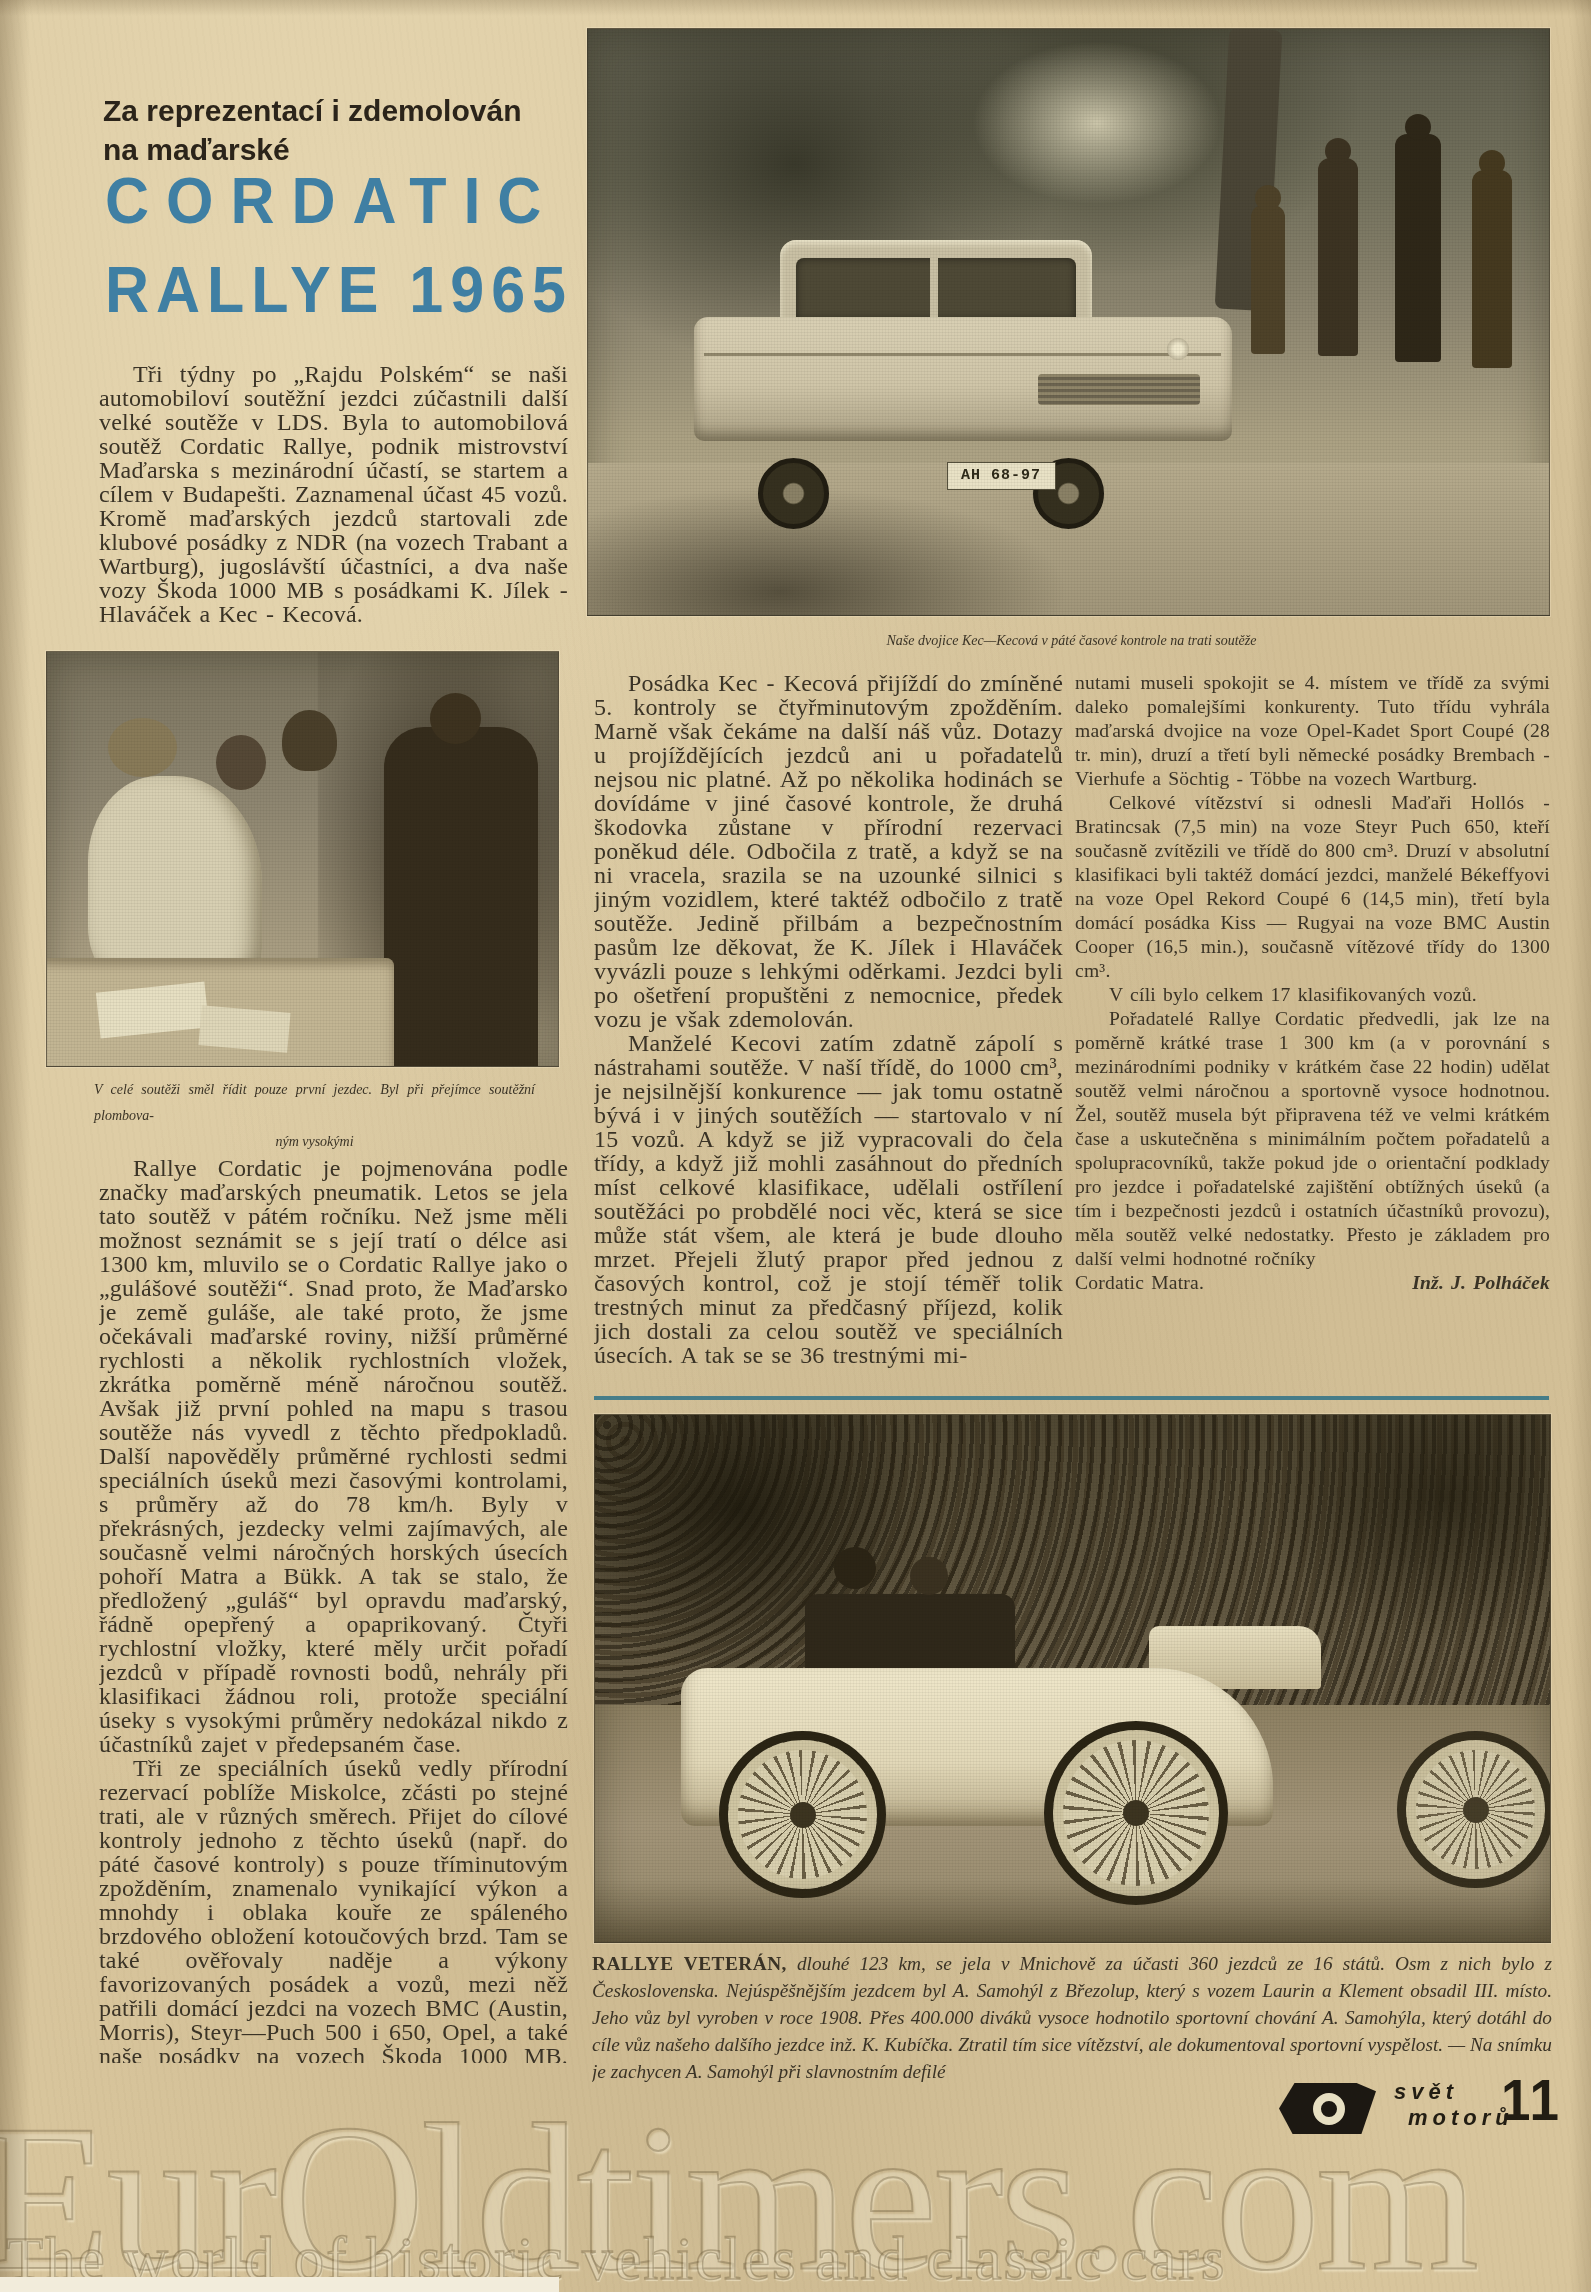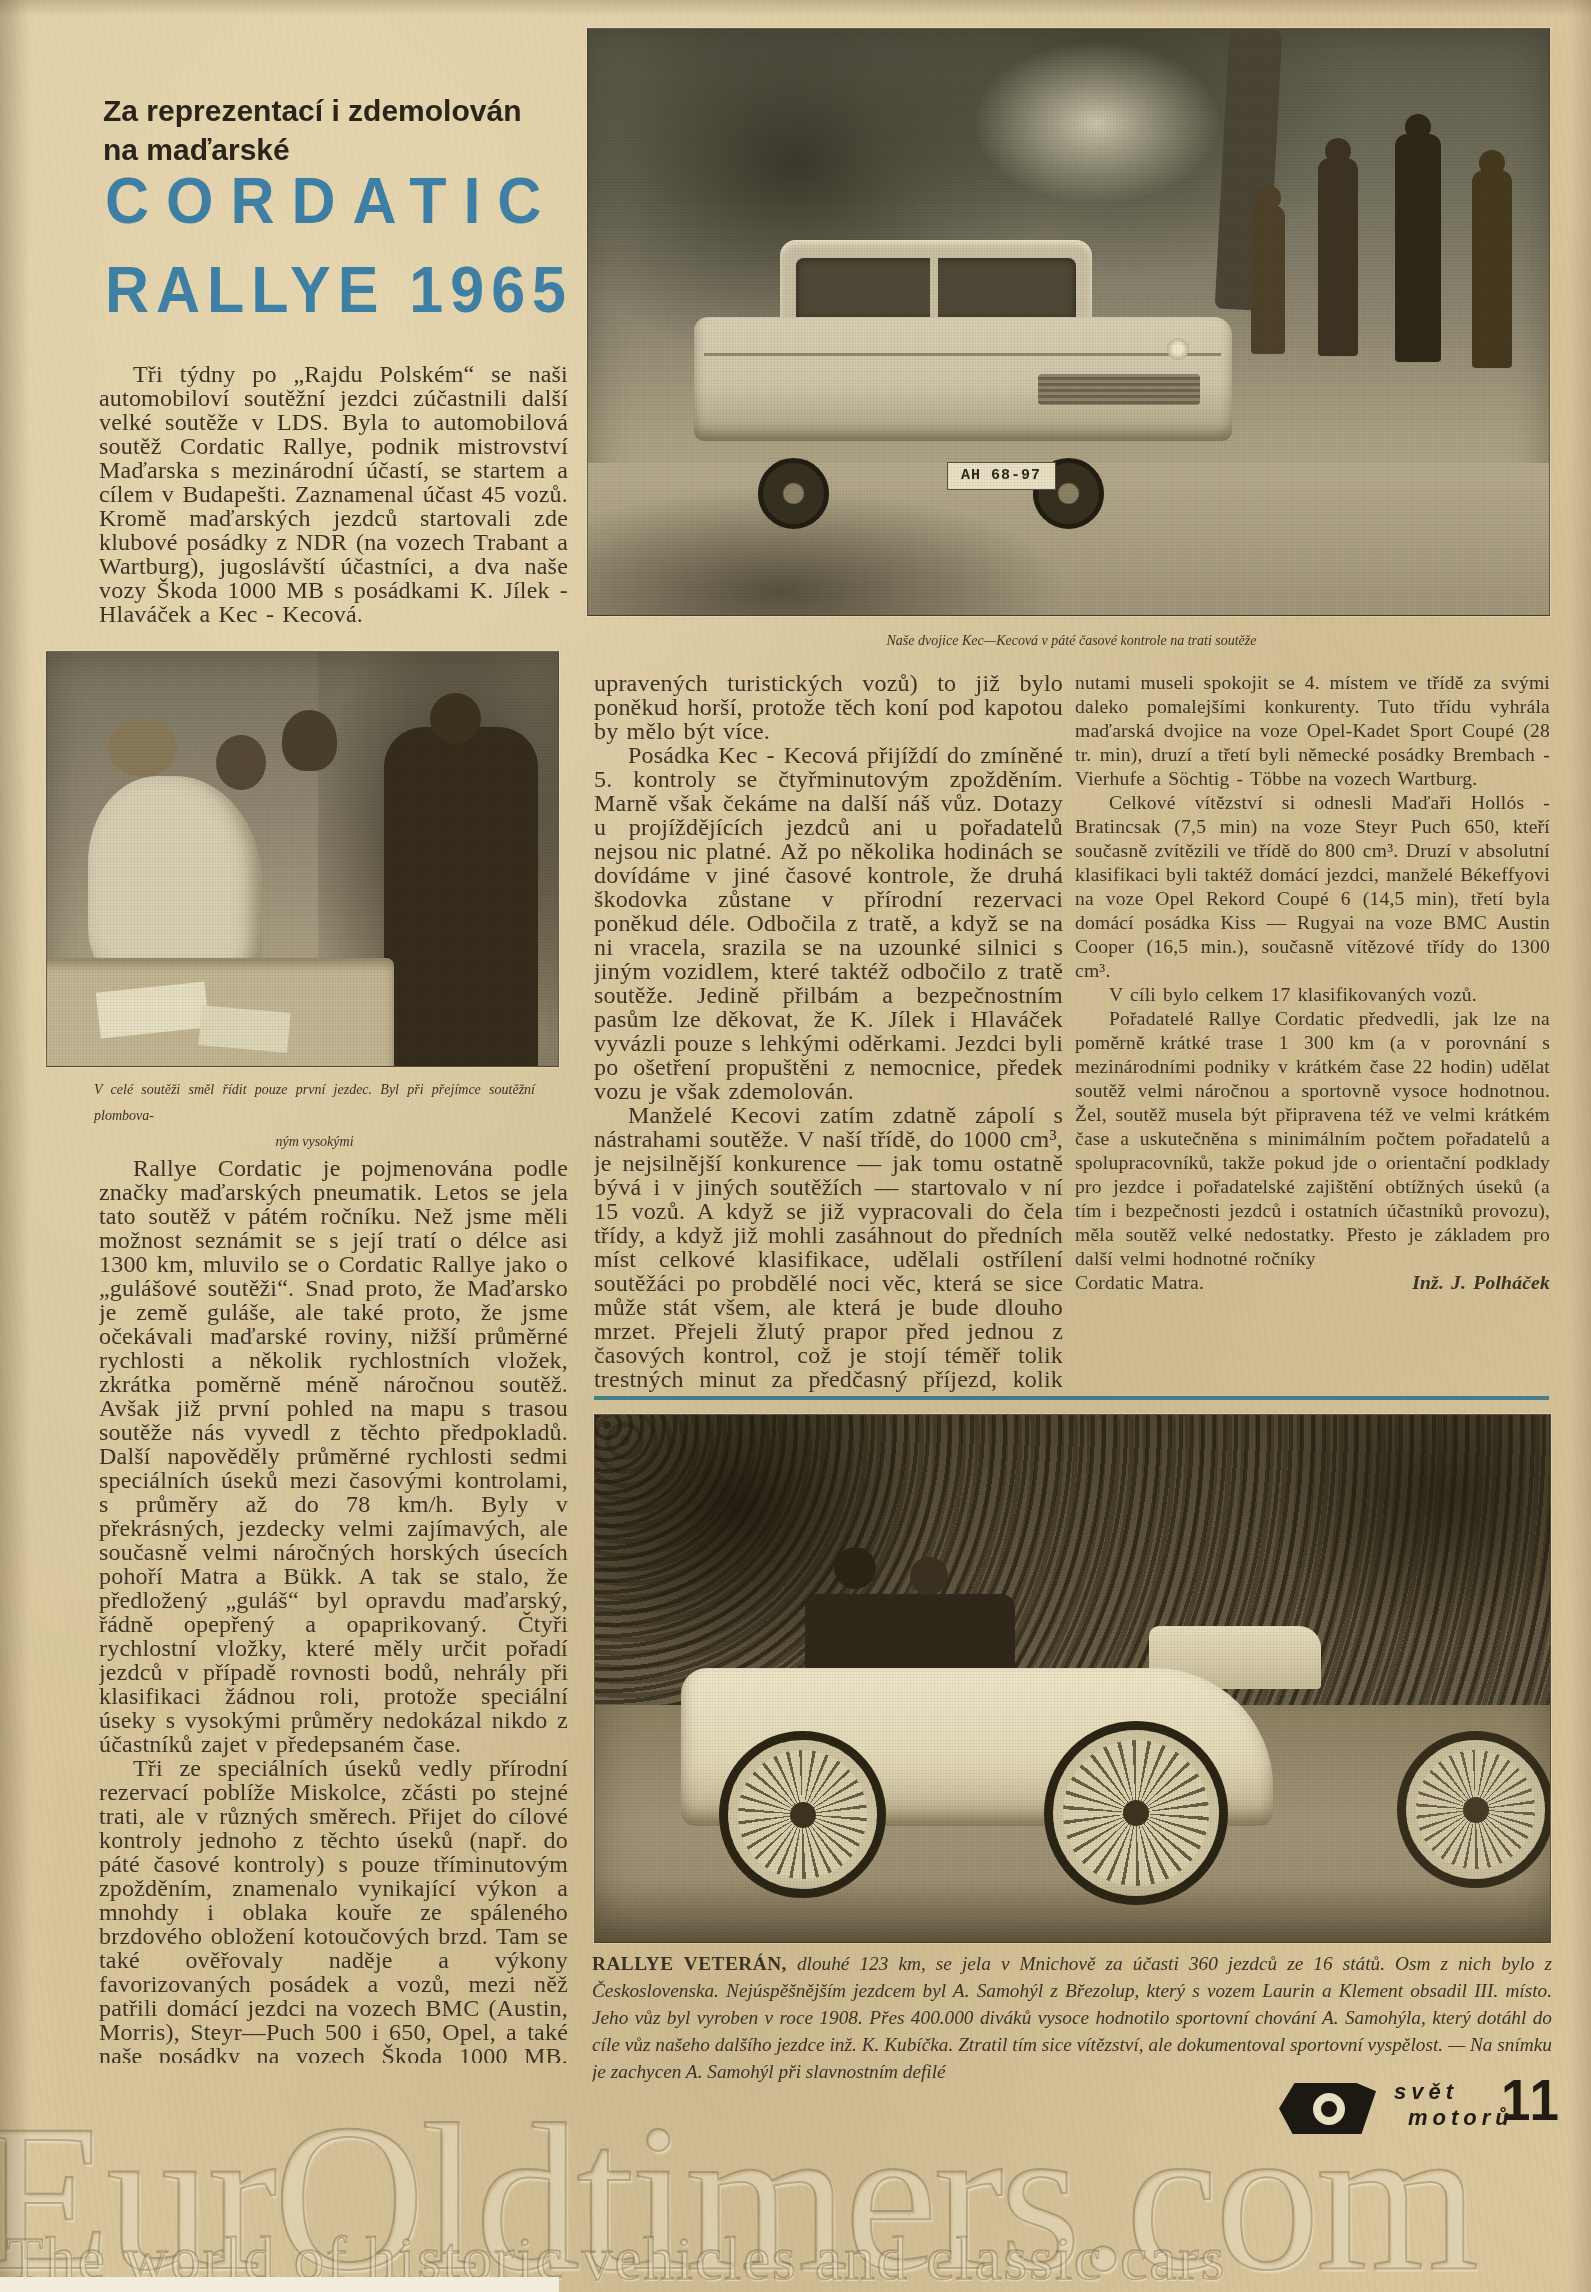--- a/index.html
+++ b/index.html
@@ -246,21 +246,20 @@
     <span>V celé soutěži směl řídit pouze první jezdec. Byl při přejímce soutěžní plombova-</span>
     <span class="last">ným vysokými</span>
   </div>
 
   <div class="bodycol col-left">
     <p>Rallye Cordatic je pojmenována podle značky maďarských pneumatik. Letos se jela tato soutěž v pátém ročníku. Než jsme měli možnost seznámit se s její tratí o délce asi 1300 km, mluvilo se o Cordatic Rallye jako o „gulášové soutěži“. Snad proto, že Maďarsko je země guláše, ale také proto, že jsme očekávali maďarské roviny, nižší průměrné rychlosti a několik rychlostních vložek, zkrátka poměrně méně náročnou soutěž. Avšak již první pohled na mapu s trasou soutěže nás vyvedl z těchto předpokladů. Další napověděly průměrné rychlosti sedmi speciálních úseků mezi časovými kontrolami, s průměry až do 78 km/h. Byly v překrásných, jezdecky velmi zajímavých, ale současně velmi náročných horských úsecích pohoří Matra a Bükk. A tak se stalo, že předložený „guláš“ byl opravdu maďarský, řádně opepřený a opaprikovaný. Čtyři rychlostní vložky, které měly určit pořadí jezdců v případě rovnosti bodů, nehrály při klasifikaci žádnou roli, protože speciální úseky s vysokými průměry nedokázal nikdo z účastníků zajet v předepsaném čase.</p>
     <p>Tři ze speciálních úseků vedly přírodní rezervací poblíže Miskolce, zčásti po stejné trati, ale v různých směrech. Přijet do cílové kontroly jednoho z těchto úseků (např. do páté časové kontroly) s pouze tříminutovým zpožděním, znamenalo vynikající výkon a mnohdy i oblaka kouře ze spáleného brzdového obložení kotoučových brzd. Tam se také ověřovaly naděje a výkony favorizovaných posádek a vozů, mezi něž patřili domácí jezdci na vozech BMC (Austin, Morris), Steyr—Puch 500 i 650, Opel, a také naše posádky na vozech Škoda 1000 MB. Start našich škodovek byl v popředí zájmu, důvody není třeba blíže uvádět. A již v průběhu první části soutěže museli tamější pozorovatelé konstatovat jejich dobré jízdní vlastnosti. S výkony motorů (vozy tam startovaly ve třídě</p>
   </div>
 
   <div class="bodycol col-mid">
-    <p class="no-indent">upravených turistických vozů) to již bylo poněkud horší, protože těch koní pod kapotou by mělo být více.</p>
     <p>Posádka Kec - Kecová přijíždí do zmíněné 5. kontroly se čtyřminutovým zpožděním. Marně však čekáme na další náš vůz. Dotazy u projíždějících jezdců ani u pořadatelů nejsou nic platné. Až po několika hodinách se dovídáme v jiné časové kontrole, že druhá škodovka zůstane v přírodní rezervaci poněkud déle. Odbočila z tratě, a když se na ni vracela, srazila se na uzounké silnici s jiným vozidlem, které taktéž odbočilo z tratě soutěže. Jedině přilbám a bezpečnostním pasům lze děkovat, že K. Jílek i Hlaváček vyvázli pouze s lehkými oděrkami. Jezdci byli po ošetření propuštěni z nemocnice, předek vozu je však zdemolován.</p>
     <p>Manželé Kecovi zatím zdatně zápolí s nástrahami soutěže. V naší třídě, do 1000 cm³, je nejsilnější konkurence — jak tomu ostatně bývá i v jiných soutěžích — startovalo v ní 15 vozů. A když se již vypracovali do čela třídy, a když již mohli zasáhnout do předních míst celkové klasifikace, udělali ostřílení soutěžáci po probdělé noci věc, která se sice může stát všem, ale která je bude dlouho mrzet. Přejeli žlutý prapor před jednou z časových kontrol, což je stojí téměř tolik trestných minut za předčasný příjezd, kolik jich dostali za celou soutěž ve speciálních úsecích. A tak se se 36 trestnými mi-</p>
   </div>
 
   <div class="bodycol col-right">
     <p class="no-indent">nutami museli spokojit se 4. místem ve třídě za svými daleko pomalejšími konkurenty. Tuto třídu vyhrála maďarská dvojice na voze Opel-Kadet Sport Coupé (28 tr. min), druzí a třetí byli německé posádky Brembach - Vierhufe a Söchtig - Többe na vozech Wartburg.</p>
     <p>Celkové vítězství si odnesli Maďaři Hollós - Bratincsak (7,5 min) na voze Steyr Puch 650, kteří současně zvítězili ve třídě do 800 cm³. Druzí v absolutní klasifikaci byli taktéž domácí jezdci, manželé Békeffyovi na voze Opel Rekord Coupé 6 (14,5 min), třetí byla domácí posádka Kiss — Rugyai na voze BMC Austin Cooper (16,5 min.), současně vítězové třídy do 1300 cm³.</p>
     <p>V cíli bylo celkem 17 klasifikovaných vozů.</p>
     <p>Pořadatelé Rallye Cordatic předvedli, jak lze na poměrně krátké trase 1 300 km (a v porovnání s mezinárodními podniky v krátkém čase 22 hodin) udělat soutěž velmi náročnou a sportovně vysoce hodnotnou. Žel, soutěž musela být připravena též ve velmi krátkém čase a uskutečněna s minimálním počtem pořadatelů a spolupracovníků, takže pokud jde o orientační podklady pro jezdce i pořadatelské zajištění obtížných úseků (a tím i bezpečnosti jezdců i ostatních účastníků provozu), měla soutěž velké nedostatky. Přesto je základem pro další velmi hodnotné ročníky</p>
     <div class="closing-row">

